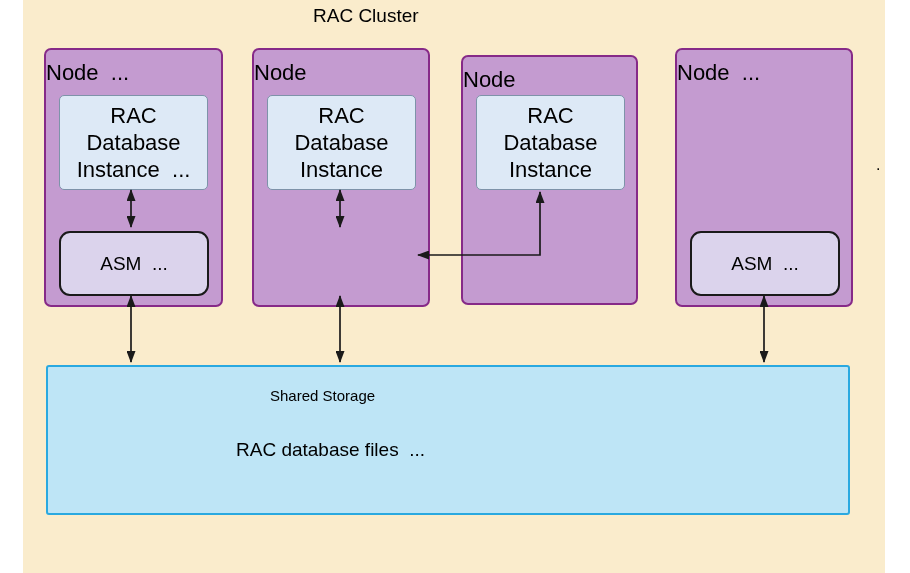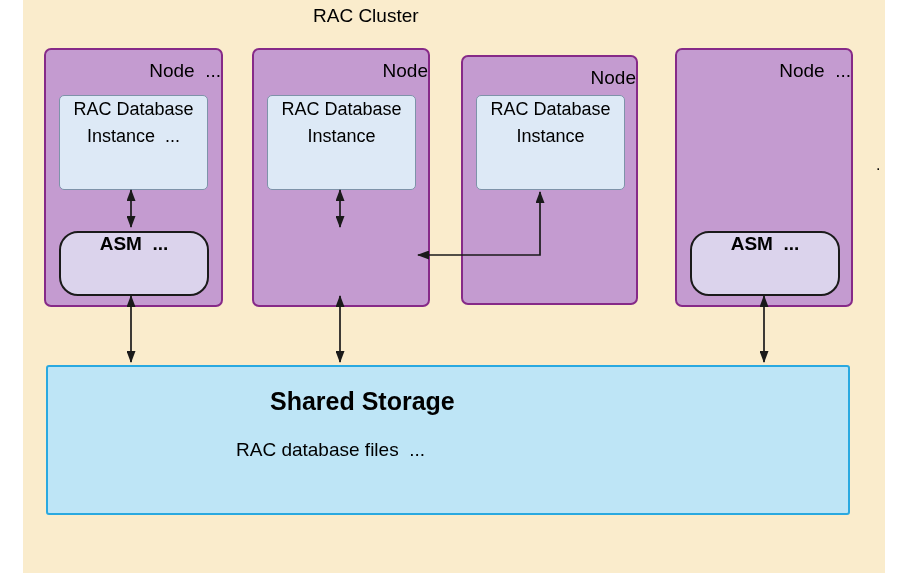--- a/index.html
+++ b/index.html
@@ -44,71 +44,70 @@
     box-sizing:border-box;
   }
   .node-1{left:21px;  top:48px; width:179px; height:259px;}
   .node-2{left:229px; top:48px; width:178px; height:259px;}
   .node-3{left:438px; top:55px; width:177px; height:250px;}
   .node-4{left:652px; top:48px; width:178px; height:259px;}
   .node-label{
     position:absolute;
     left:0; top:10px;
     width:100%;
-    text-align:right;
-    font-size:19px;
+    text-align:left;
+    font-size:22px;
     white-space:pre;
   }
   .instance-box{
     position:absolute;
     left:13px; width:149px; height:95px;
     background:var(--instance-fill);
     border:1.5px solid var(--instance-border);
     border-radius:5px;
     box-sizing:border-box;
     display:flex;
+    align-items:center;
     justify-content:center;
     text-align:center;
-    font-size:18px;
+    font-size:22px;
     line-height:27px;
     padding:0 4px;
   }
   .node-1 .instance-box, .node-2 .instance-box{top:45px;}
   .node-3 .instance-box{top:38px;}
   .asm-box{
     position:absolute;
     left:13px; top:181px;
     width:150px; height:65px;
     background:var(--asm-fill);
     border:2px solid var(--asm-border-default);
-    border-radius:19px;
+    border-radius:11px;
     box-sizing:border-box;
     display:flex;
-    align-items:flex-start;
+    align-items:center;
     justify-content:center;
     font-size:19px;
     white-space:pre;
-    font-weight:bold;
   }
   .asm-highlight{border-color:var(--asm-border-highlight);}
   .storage-box{
     position:absolute;
     left:23px; top:365px;
     width:804px; height:150px;
     background:var(--storage-fill);
     border:2px solid var(--storage-border);
     border-radius:3px;
     box-sizing:border-box;
   }
   .storage-title{
     position:absolute;
     left:222px; top:20px;
-    font-size:25px;
+    font-size:15px;
     white-space:pre;
-    font-weight:bold;
   }
   .storage-subtitle{
     position:absolute;
     left:188px; top:72px;
     font-size:19px;
     white-space:pre;
   }
   .more-nodes{
     position:absolute;
     left:853px; top:156px;

